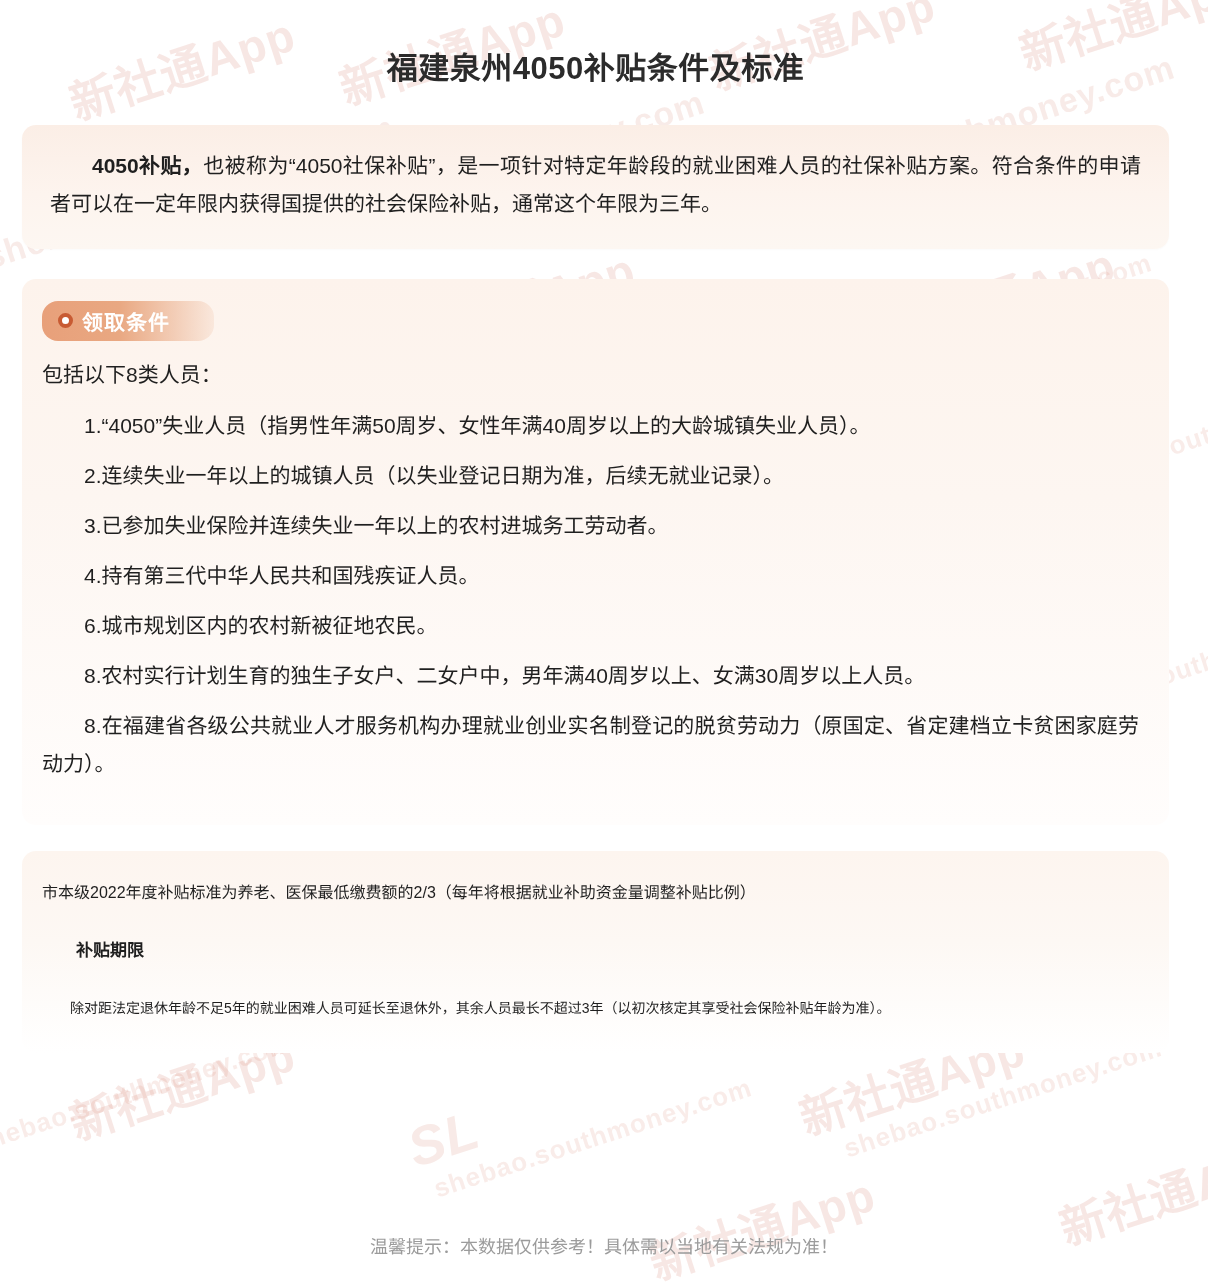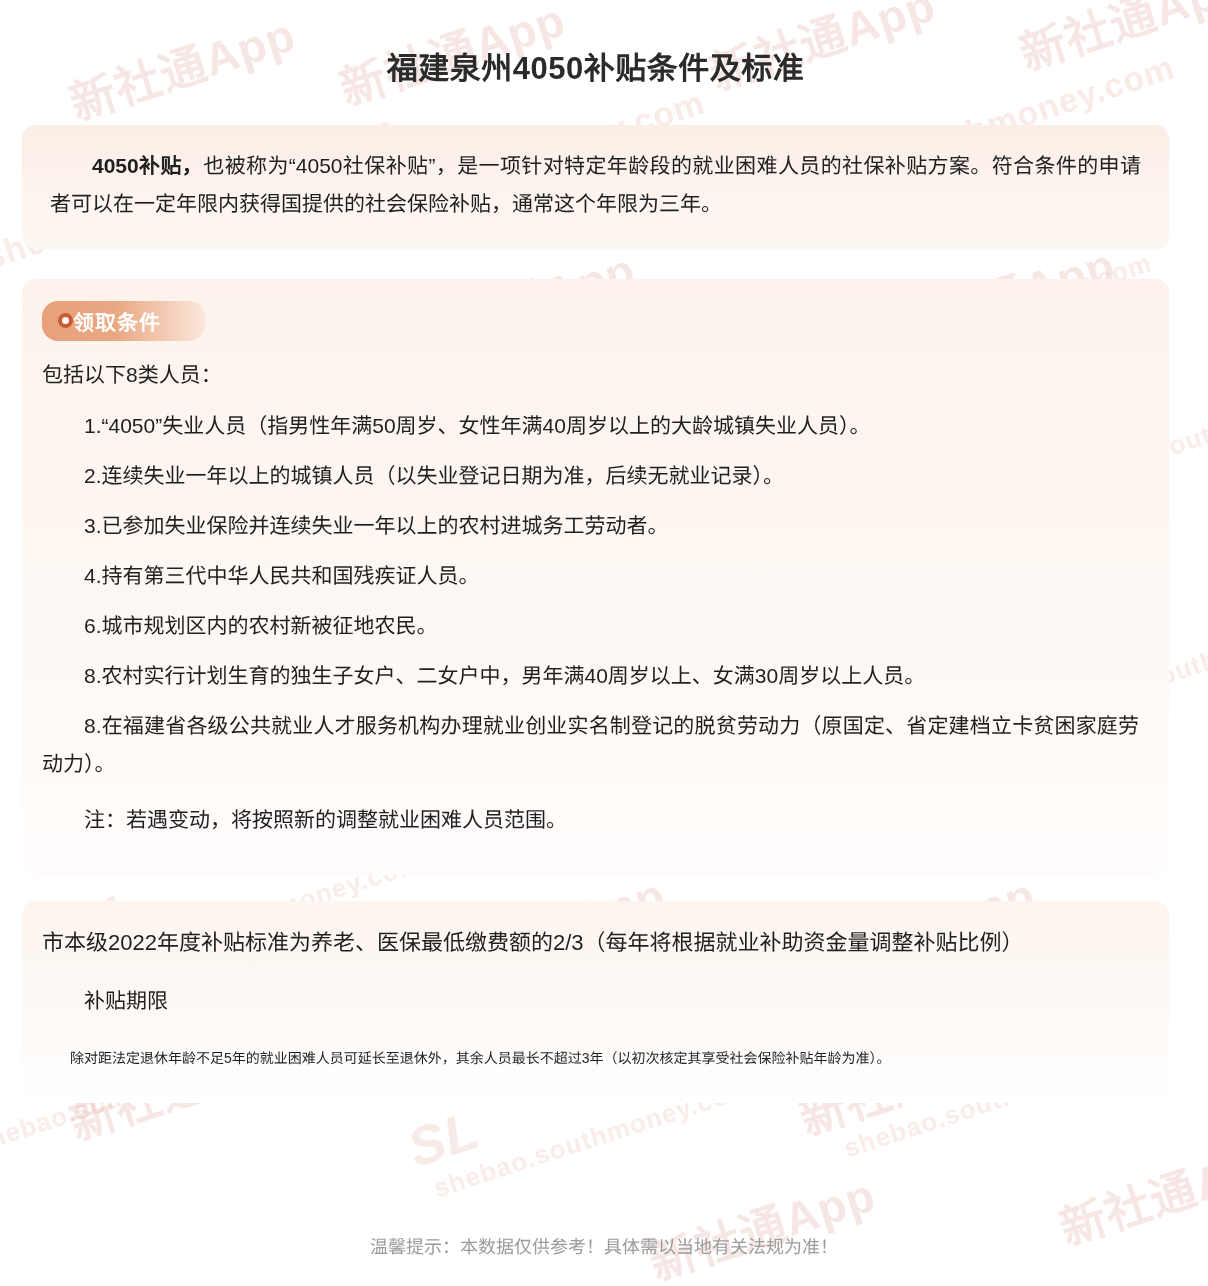--- a/index.html
+++ b/index.html
@@ -81,20 +81,21 @@
   .section.std {
     background: linear-gradient(180deg, #fdf5ef 0%, #fdf8f4 45%, #ffffff 100%);
     border-radius: 14px;
     margin-top: 26px;
     padding: 22px 0 26px 0;
   }
 
   .sec-head {
     display: inline-flex;
     align-items: center;
+    gap: 9px;
     background: linear-gradient(90deg, #e8a07a 0%, #e9a882 45%, rgba(240,196,170,0.25) 100%);
     border-radius: 16px 16px 16px 16px;
     padding: 5px 44px 5px 16px;
     margin: 0 0 14px 20px;
   }
   .sec-head .dot {
     width: 15px; height: 15px;
     border-radius: 50%;
     background: #ffffff;
     border: 4px solid #c85b33;
@@ -124,32 +125,33 @@
   }
   .note {
     font-size: 21px;
     line-height: 38px;
     color: #1f1f1f;
     margin: 18px 30px 6px 20px;
     text-indent: 2em;
   }
 
   .std-line {
-    font-size: 22px;
+    font-size: 16px;
     line-height: 40px;
     color: #1f1f1f;
     margin: 0 24px 0 20px;
     text-align: justify;
   }
   .std-sub {
-    font-size: 21px;
+    font-size: 17px;
     line-height: 40px;
     color: #1f1f1f;
     margin: 18px 24px 0 20px;
     text-indent: 2em;
+    font-weight: bold;
   }
   .std-para {
     font-size: 14px;
     line-height: 38px;
     color: #1f1f1f;
     margin: 18px 26px 0 20px;
     text-indent: 2em;
     text-align: justify;
   }
 
@@ -225,21 +227,20 @@
     <div class="body-text lead">包括以下8类人员：</div>
 
     <div class="item">1.“4050”失业人员（指男性年满50周岁、女性年满40周岁以上的大龄城镇失业人员）。</div>
     <div class="item">2.连续失业一年以上的城镇人员（以失业登记日期为准，后续无就业记录）。</div>
     <div class="item">3.已参加失业保险并连续失业一年以上的农村进城务工劳动者。</div>
     <div class="item">4.持有第三代中华人民共和国残疾证人员。</div>
     <div class="item">6.城市规划区内的农村新被征地农民。</div>
     <div class="item">8.农村实行计划生育的独生子女户、二女户中，男年满40周岁以上、女满30周岁以上人员。</div>
     <div class="item">8.在福建省各级公共就业人才服务机构办理就业创业实名制登记的脱贫劳动力（原国定、省定建档立卡贫困家庭劳动力）。</div>
 
-    <div class="note">注：若遇变动，将按照新的调整就业困难人员范围。</div>
   </div>
 
   <div class="section std">
 
     <div class="std-line">市本级2022年度补贴标准为养老、医保最低缴费额的2/3（每年将根据就业补助资金量调整补贴比例）</div>
     <div class="std-sub">补贴期限</div>
     <div class="std-para">除对距法定退休年龄不足5年的就业困难人员可延长至退休外，其余人员最长不超过3年（以初次核定其享受社会保险补贴年龄为准）。</div>
   </div>
 
 </div>

